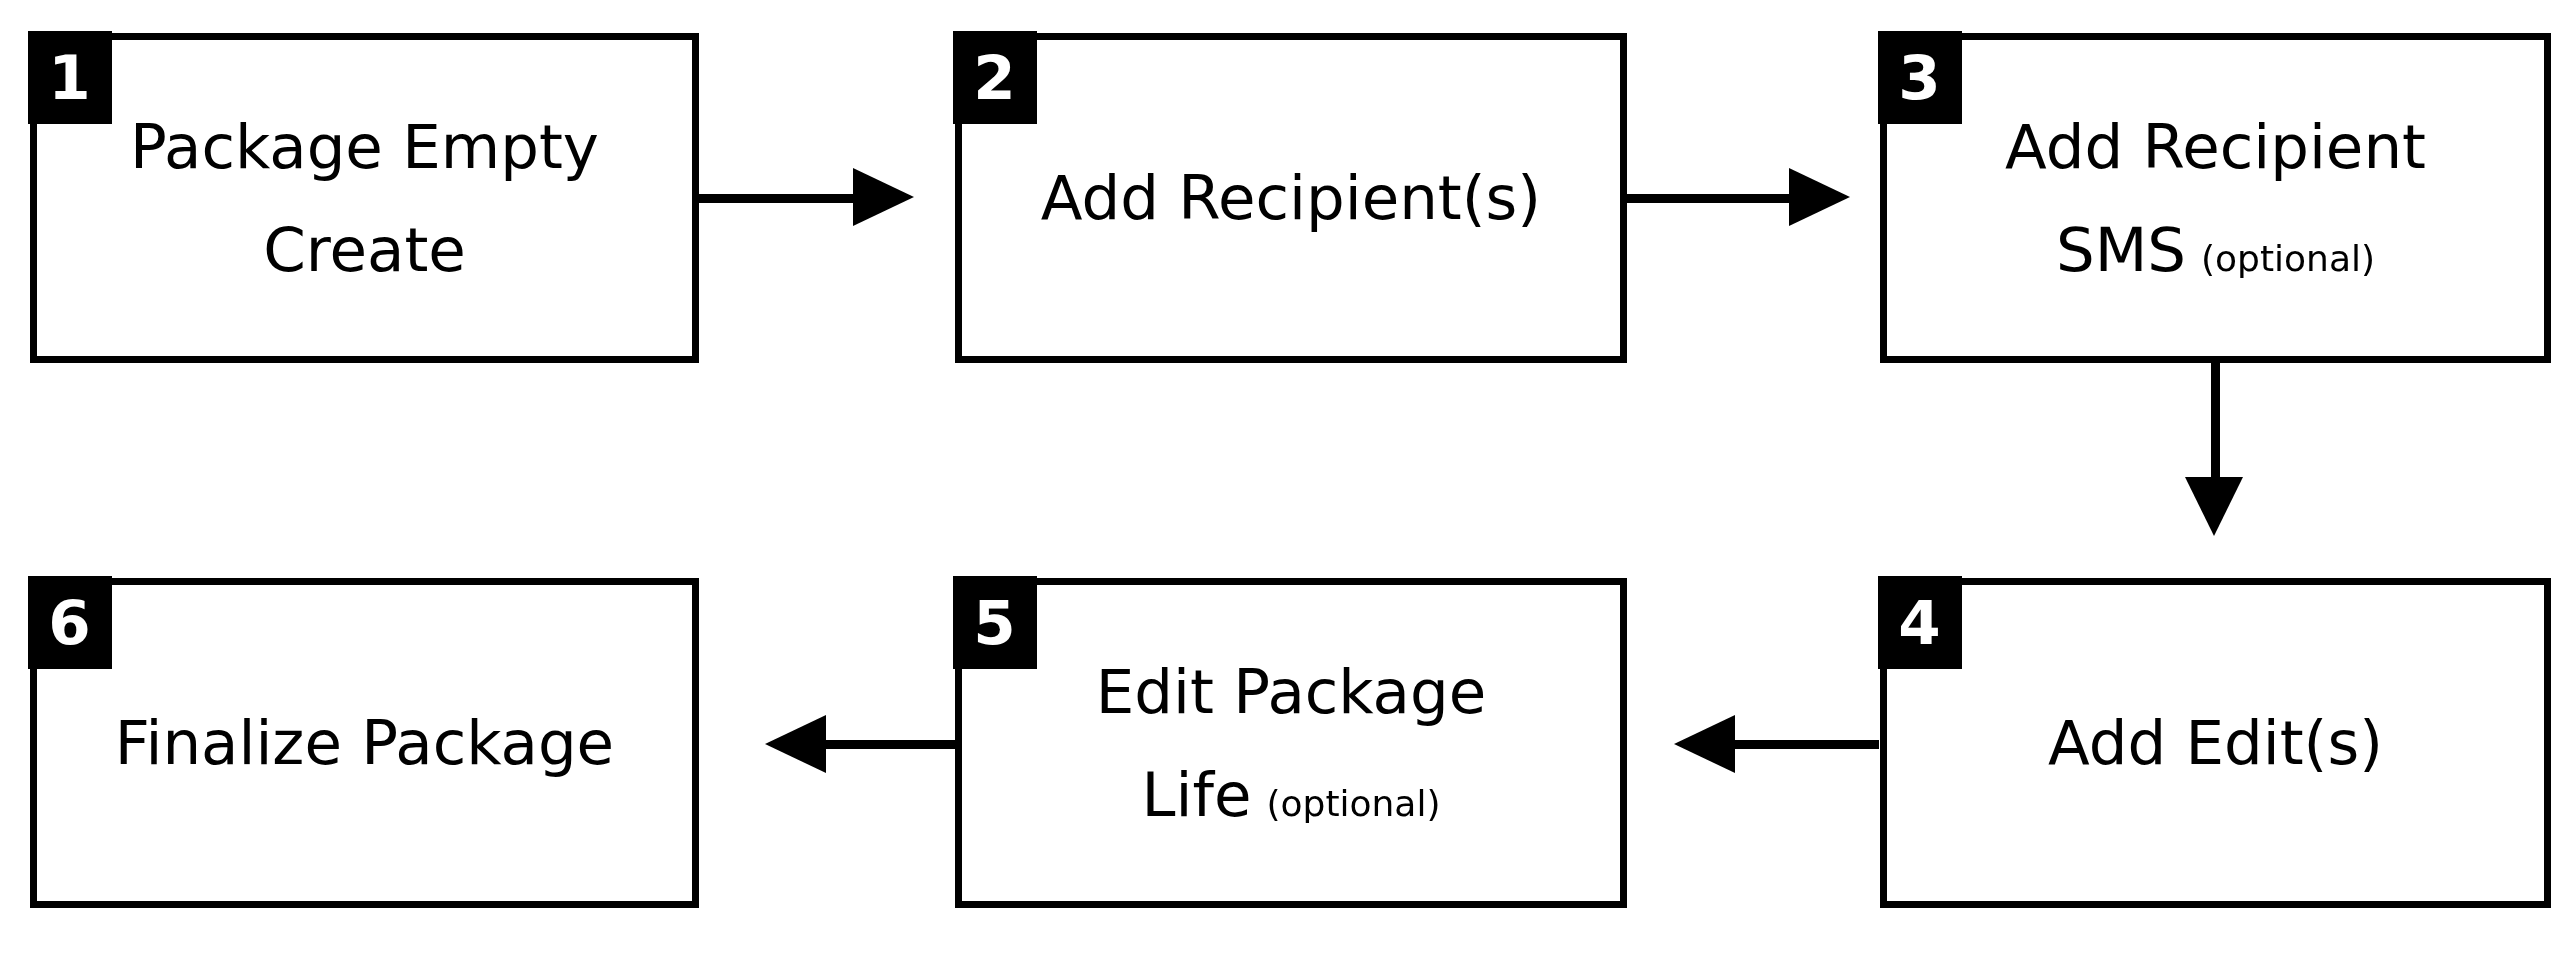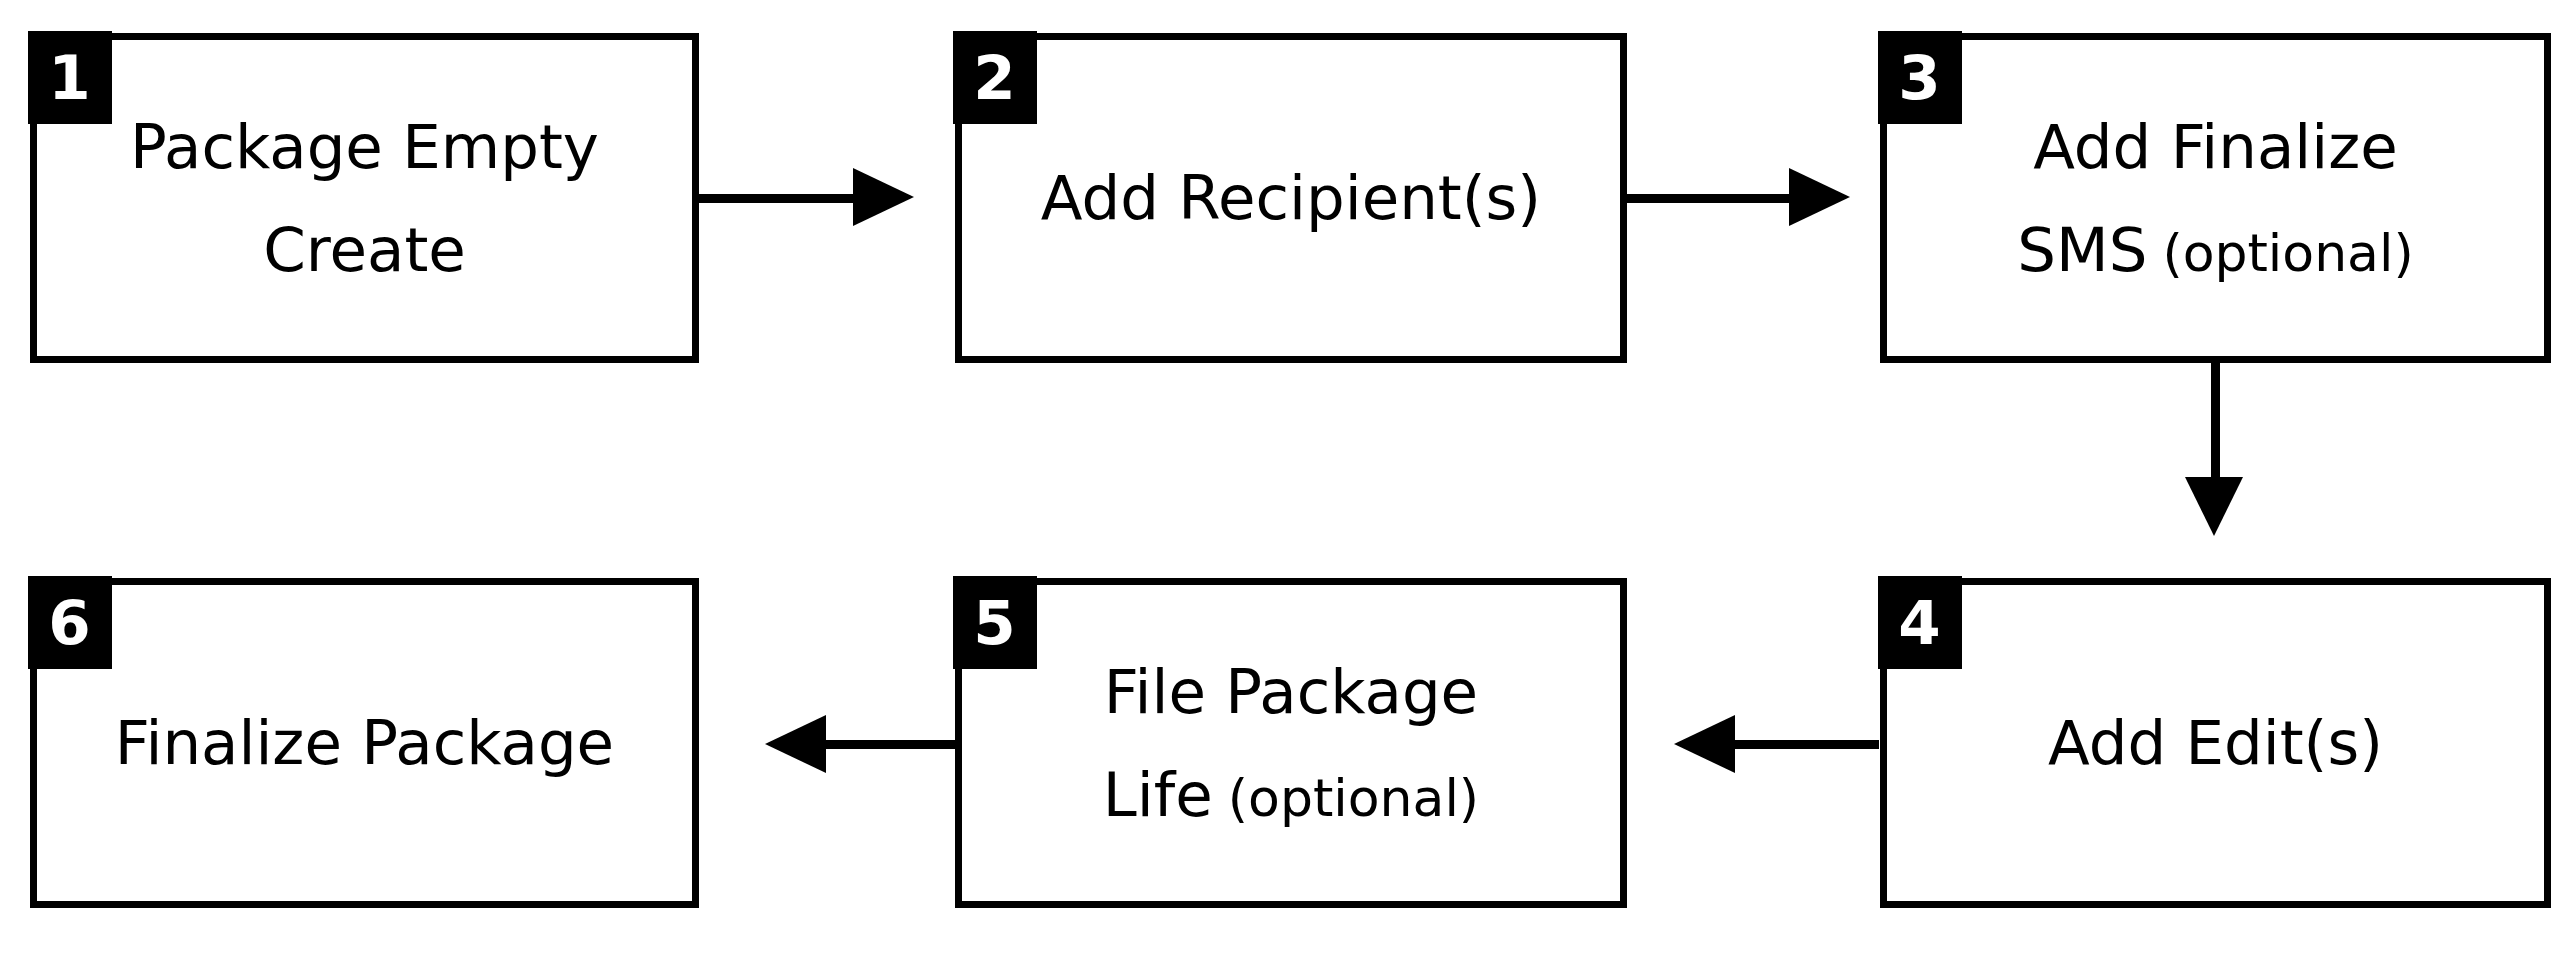--- a/index.html
+++ b/index.html
@@ -46,21 +46,21 @@
     gap: 23px;
     color: #000000;
     text-align: center;
   }
   .line {
     font-size: 61px;
     line-height: 1.3;
     white-space: nowrap;
   }
   .note {
-    font-size: 52px;
+    font-size: 36px;
     margin-left: 15px;
   }
   .shaft {
     position: absolute;
     background: #000000;
   }
   .head {
     position: absolute;
     width: 0;
     height: 0;
@@ -97,38 +97,38 @@
   <div class="box" style="left:955px; top:33px; width:672px; height:330px">
     <div class="badge">2</div>
     <div class="label">
       <div class="line">Add Recipient(s)</div>
     </div>
   </div>
 
   <div class="box" style="left:1880px; top:33px; width:671px; height:330px">
     <div class="badge">3</div>
     <div class="label">
-      <div class="line">Add Finalize</div>
+      <div class="line">Add Recipient</div>
       <div class="line">
         <span>SMS</span><span class="note">(optional)</span>
       </div>
     </div>
   </div>
 
   <div class="box" style="left:1880px; top:578px; width:671px; height:330px">
     <div class="badge">4</div>
     <div class="label">
       <div class="line">Add Edit(s)</div>
     </div>
   </div>
 
   <div class="box" style="left:955px; top:578px; width:672px; height:330px">
     <div class="badge">5</div>
     <div class="label">
-      <div class="line">File Package</div>
+      <div class="line">Edit Package</div>
       <div class="line">
         <span>Life</span><span class="note">(optional)</span>
       </div>
     </div>
   </div>
 
   <div class="box" style="left:30px; top:578px; width:669px; height:330px">
     <div class="badge">6</div>
     <div class="label">
       <div class="line">Finalize Package</div>

